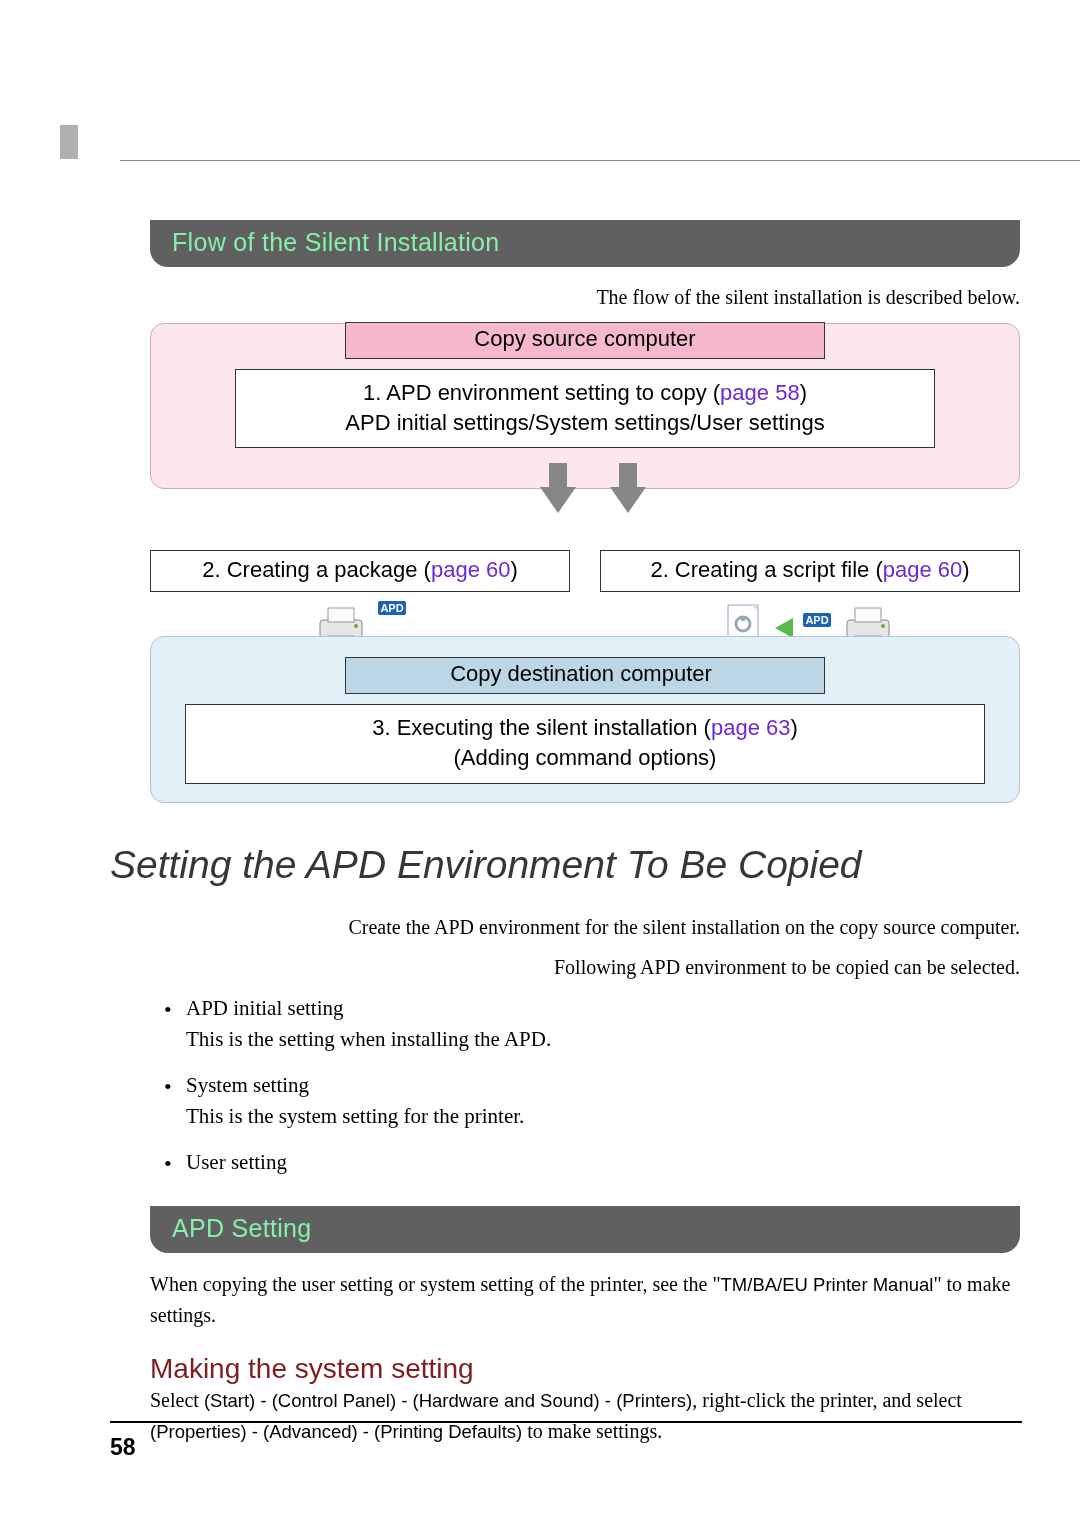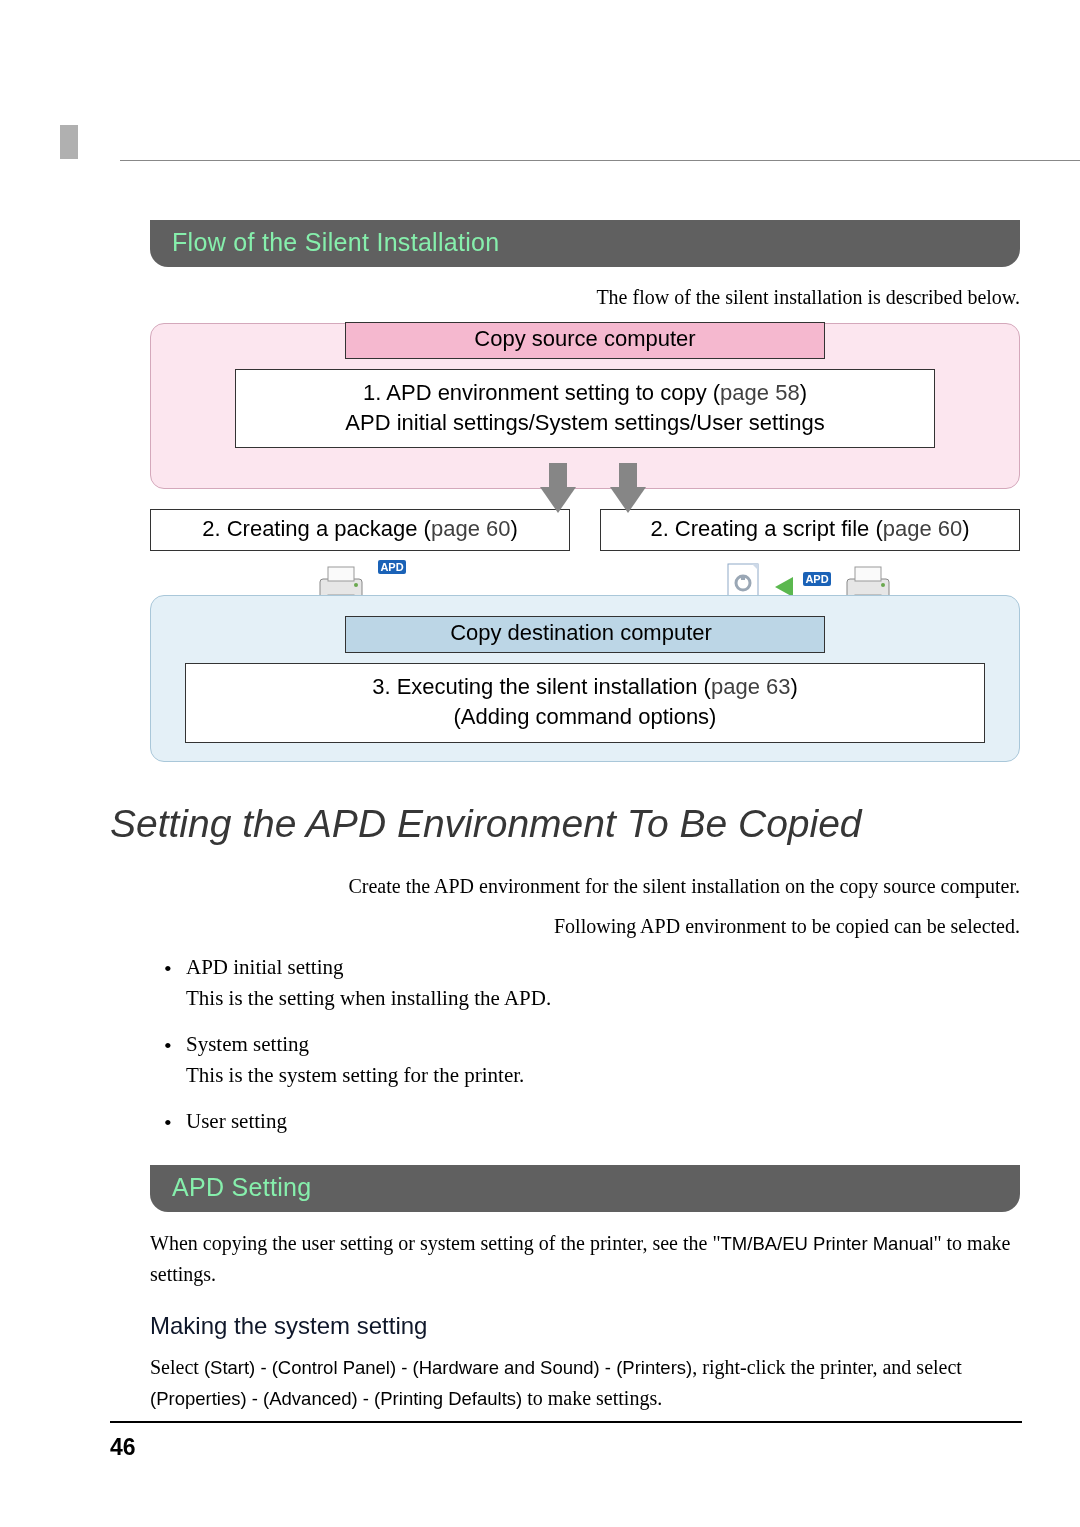--- a/index.html
+++ b/index.html
@@ -76,21 +76,21 @@
     width: 700px;
     margin: 0 auto;
     background: #ffffff;
     border: 1px solid #333;
     font-family: 'Century Gothic', 'Trebuchet MS', sans-serif;
     font-size: 22px;
     text-align: center;
     padding: 8px 12px 10px 12px;
     line-height: 1.35;
   }
-  .page-link { color: #404040; }
+  .page-link { color: #6d28d9; }
   .arrows-row {
     position: relative;
     height: 50px;
     margin-top: -38px;
     z-index: 2;
   }
   .arrow-down {
     position: absolute;
     width: 0; height: 0;
     border-left: 18px solid transparent;
@@ -110,20 +110,21 @@
     margin-top: 8px;
   }
   .col-box {
     flex: 1;
     background: #ffffff;
     border: 1px solid #333;
     font-family: 'Century Gothic', 'Trebuchet MS', sans-serif;
     font-size: 22px;
     text-align: center;
     padding: 6px 8px 8px 8px;
+    margin-top: 41px;
   }
   .icons-row {
     display: flex;
     gap: 30px;
     margin-top: 6px;
     height: 60px;
   }
   .icon-cell {
     flex: 1;
     display: flex;
@@ -194,24 +195,23 @@
   }
   ul.bullets li::before {
     content: "•";
     position: absolute;
     left: 0;
     top: 0;
     font-size: 22px;
   }
   .sub-subhead {
     font-family: 'Century Gothic', 'Trebuchet MS', sans-serif;
-    font-size: 24px;
-    color: #0f172a;
+    font-size: 28px;
+    color: #7f1d1d;
     margin-top: 22px;
-    margin-bottom: 12px;
   }
   .small-sans {
     font-family: 'Century Gothic', 'Trebuchet MS', sans-serif;
     font-size: 18.5px;
   }
   .serif {
     font-family: 'Palatino Linotype', Palatino, Georgia, serif;
   }
   .para-mix {
     font-size: 20px;
@@ -352,13 +352,13 @@
 
   <div class="sub-subhead">Making the system setting</div>
 
   <div class="para-mix">
     <span class="serif">Select </span><span class="small-sans">(Start) - (Control Panel) - (Hardware and Sound) - (Printers)</span><span class="serif">, right-click the printer, and </span><span class="serif">select </span><br><span class="small-sans">(Properties) - (Advanced) - (Printing Defaults)</span><span class="serif"> to make settings.</span>
   </div>
 
 </div>
 
 <div class="bottom-rule"></div>
-<div class="page-num">46</div>
+<div class="page-num">58</div>
 
 </body></html>

